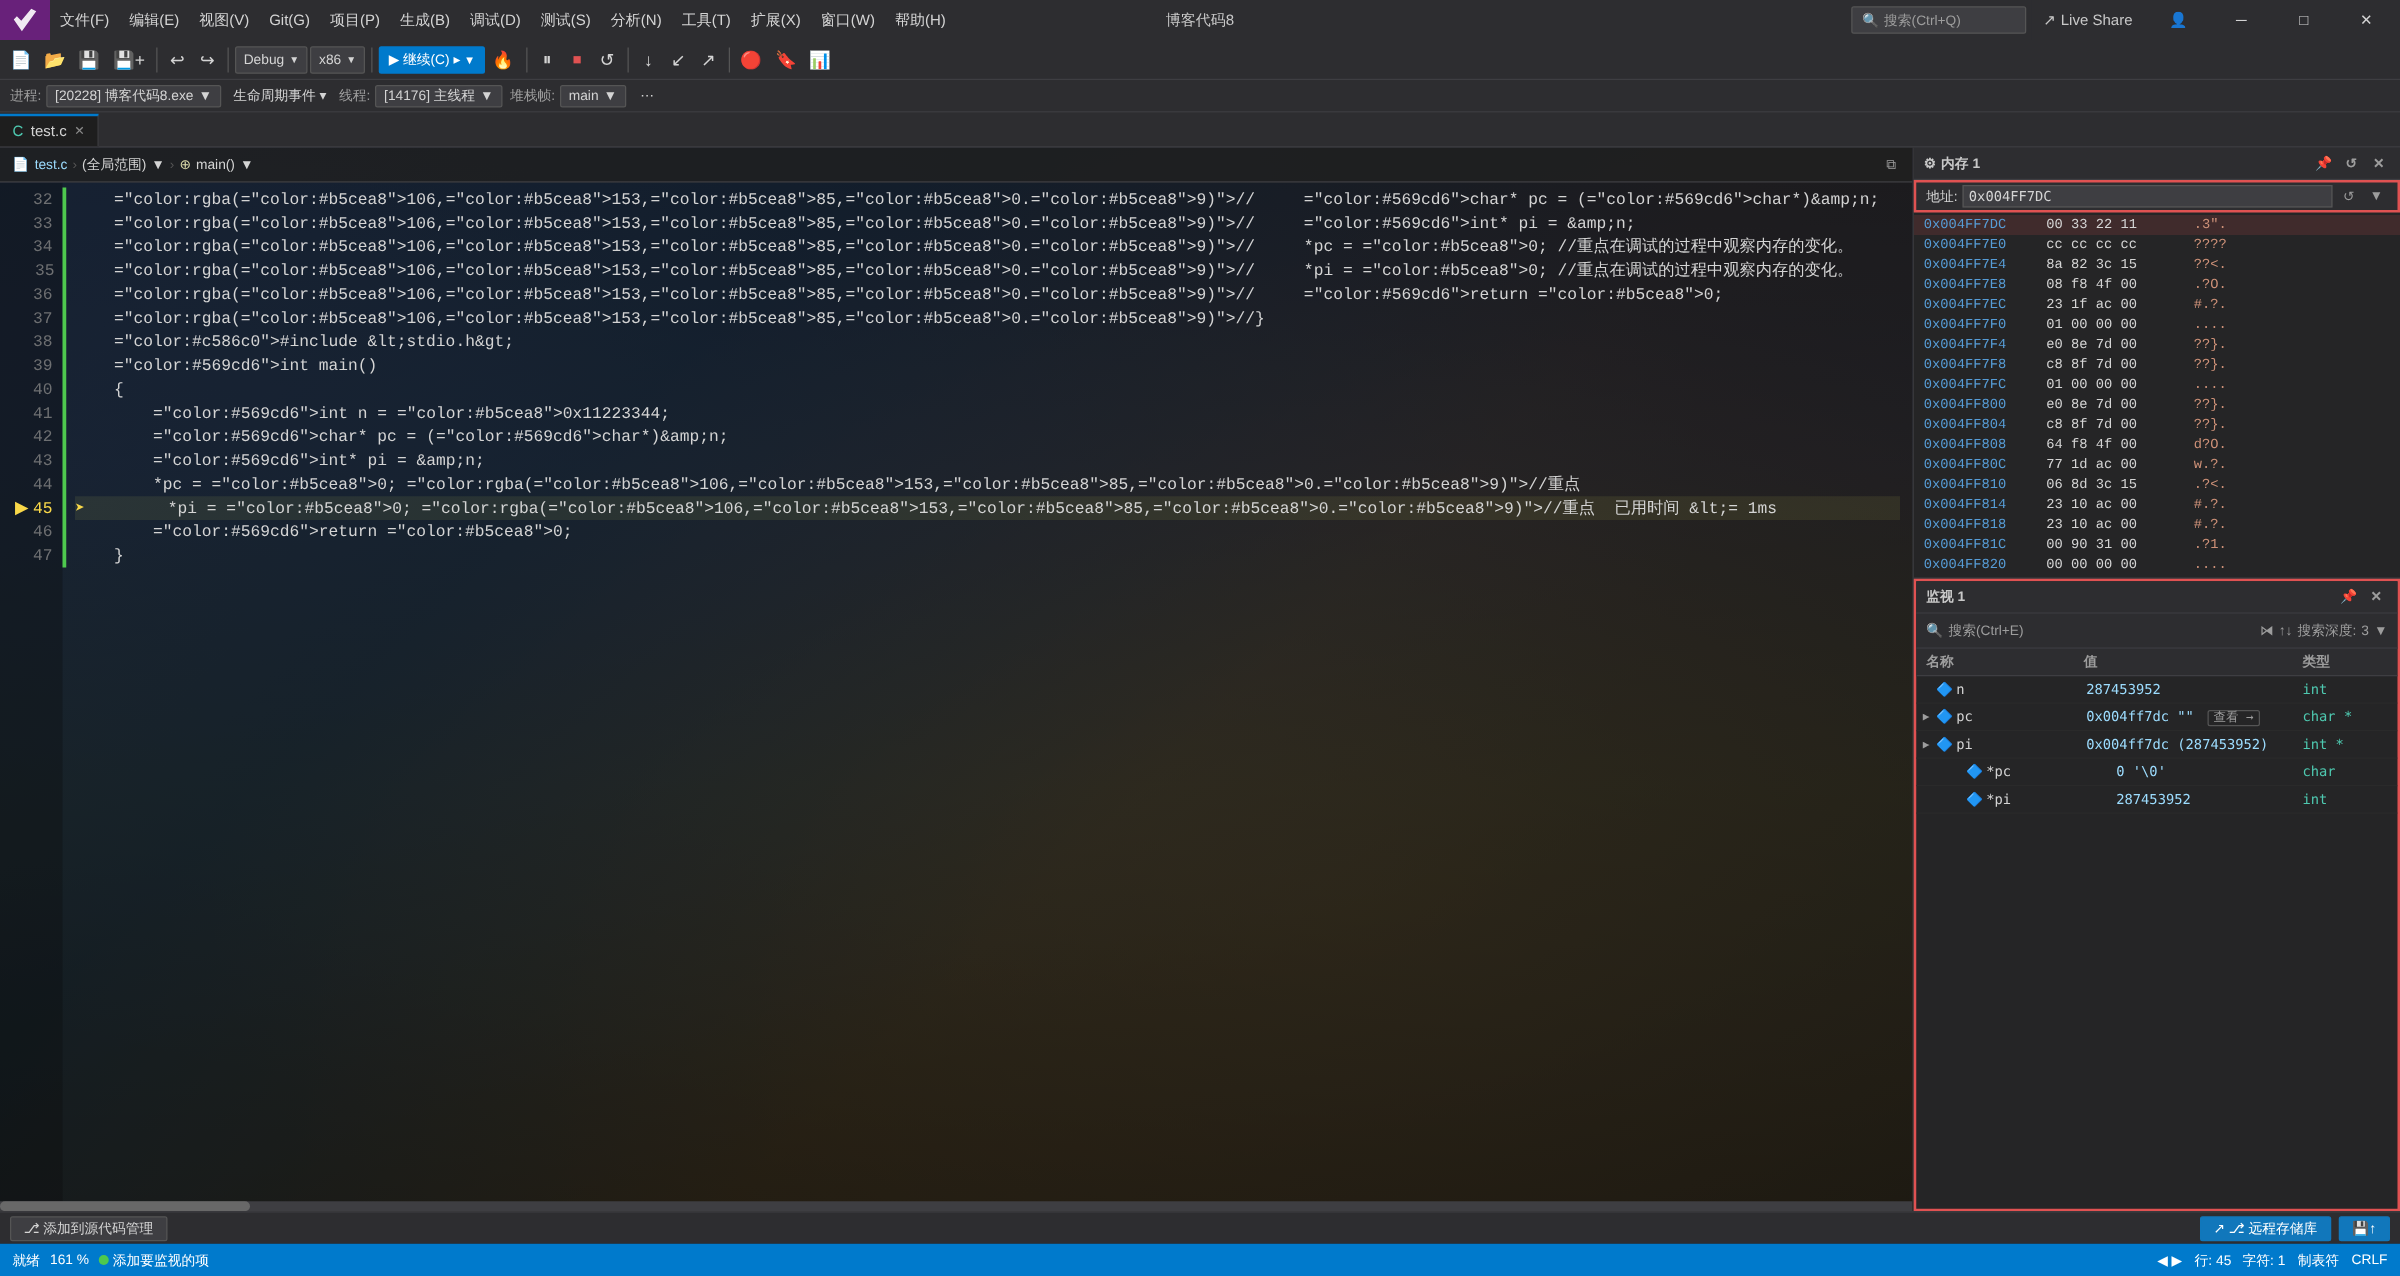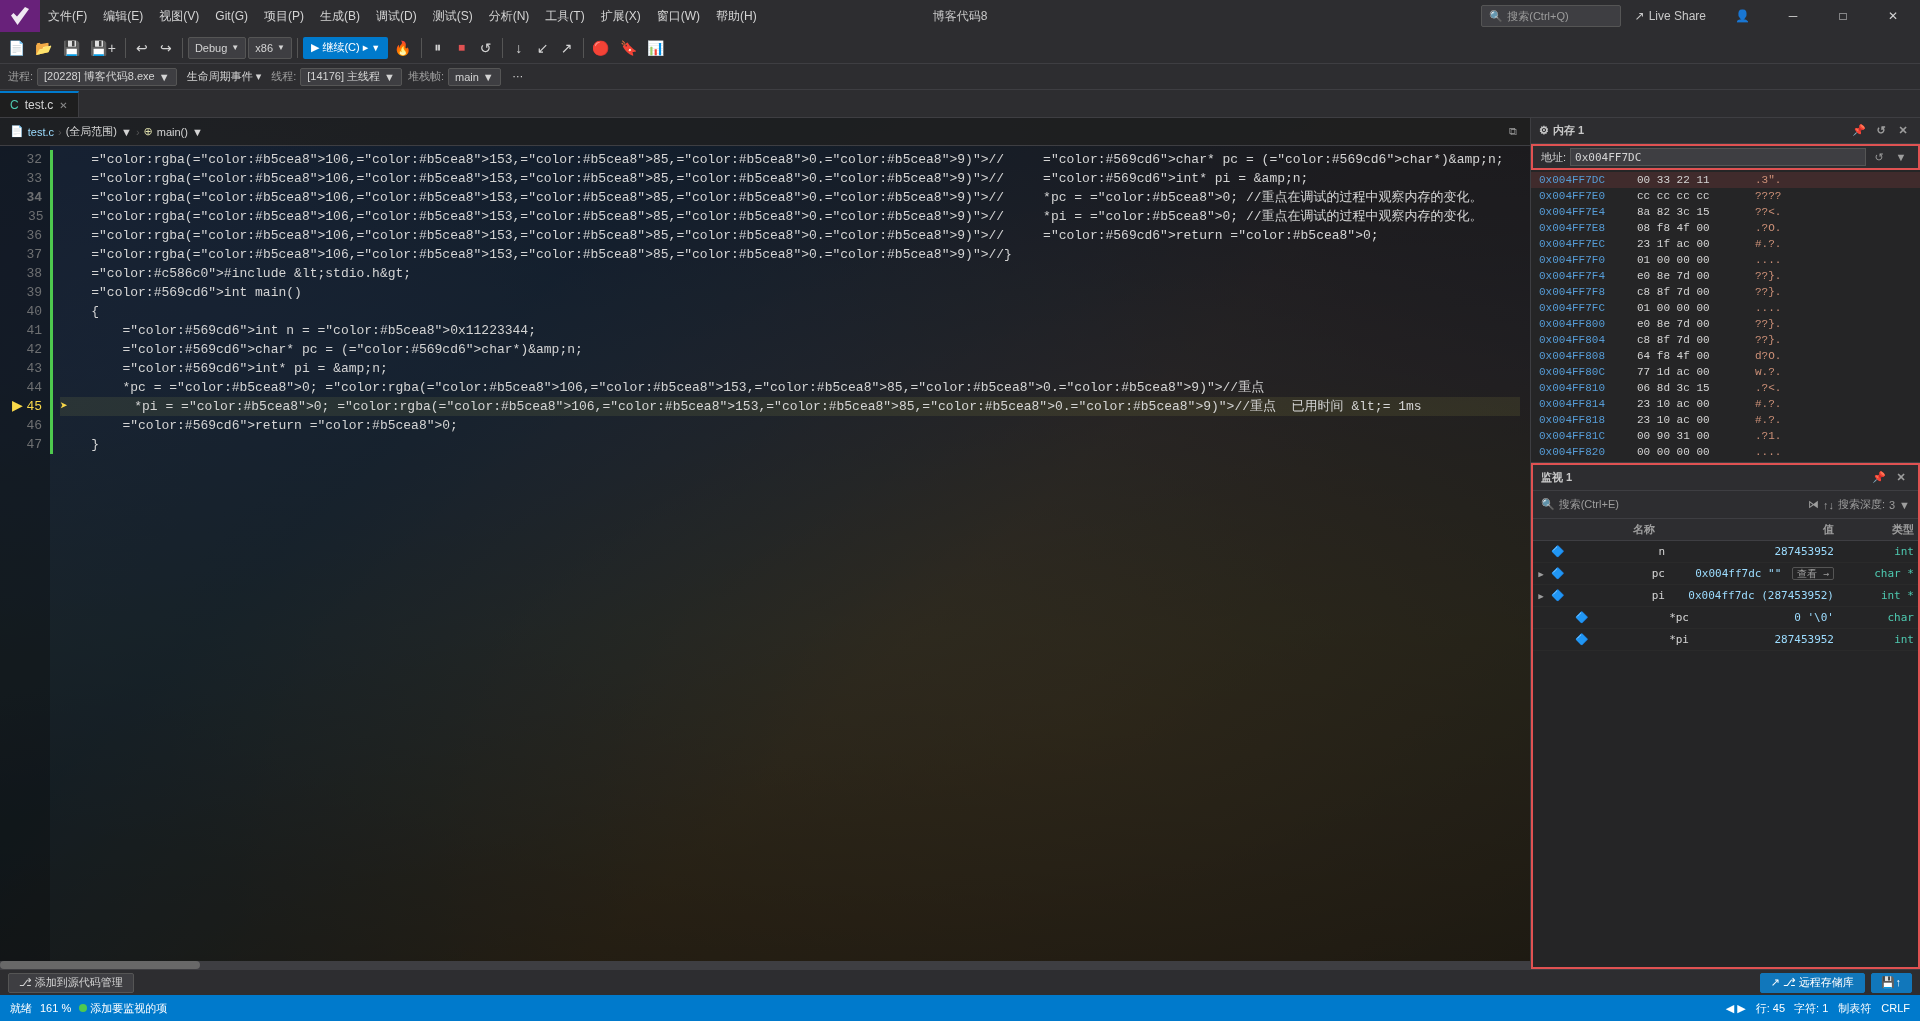--- a/index.html
+++ b/index.html
@@ -415,21 +415,20 @@
       display: flex;
       align-items: center;
       padding: 0 8px;
       gap: 4px;
       font-size: 11px;
       border-bottom: 1px solid #3e3e42;
     }
     #watch-table {
       flex: 1;
       overflow-y: auto;
-      text-align: right;
     }
     .watch-header-row {
       display: flex;
       align-items: center;
       height: 22px;
       background: #2d2d30;
       border-bottom: 1px solid #3e3e42;
       font-size: 11px;
       font-weight: bold;
       color: #9d9d9d;
@@ -682,21 +681,21 @@
       </div>
       <div style="margin-left:auto; display:flex; align-items:center; gap:4px; padding-right:8px;">
         <div class="panel-icon-btn">⧉</div>
       </div>
     </div>
 
     <div id="code-container">
       <div id="line-numbers">
           <div style="height: 19px;">32</div>
           <div style="height: 19px;">33</div>
-          <div style="height: 19px; font-weight: bold;">34</div>
+          <div style="height: 19px;">34</div>
           <div style="height: 19px; padding-left: 28px;">35</div>
           <div style="height: 19px;">36</div>
           <div style="height: 19px;">37</div>
           <div style="height: 19px;">38</div>
           <div style="height: 19px;">39</div>
           <div style="height: 19px;">40</div>
           <div style="height: 19px;">41</div>
           <div style="height: 19px;">42</div>
           <div style="height: 19px;">43</div>
           <div style="height: 19px;">44</div>

